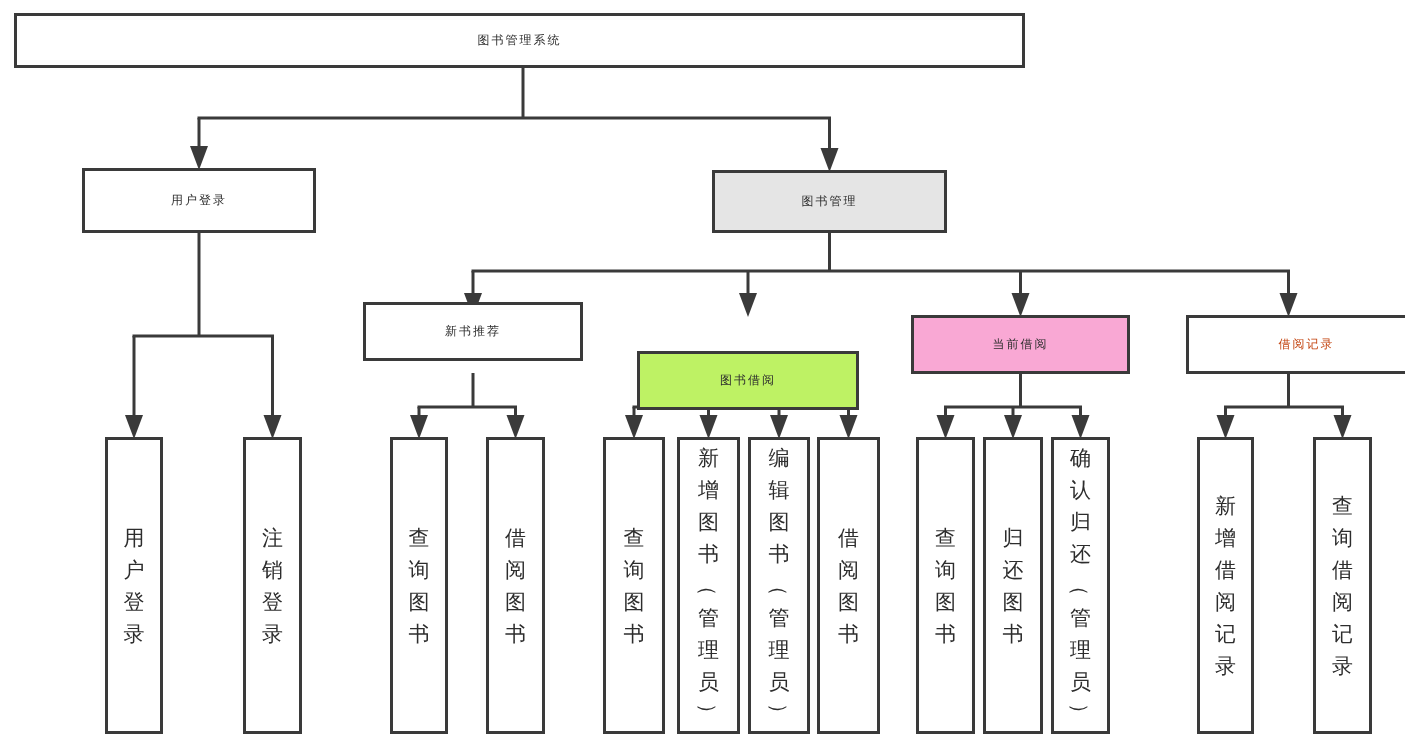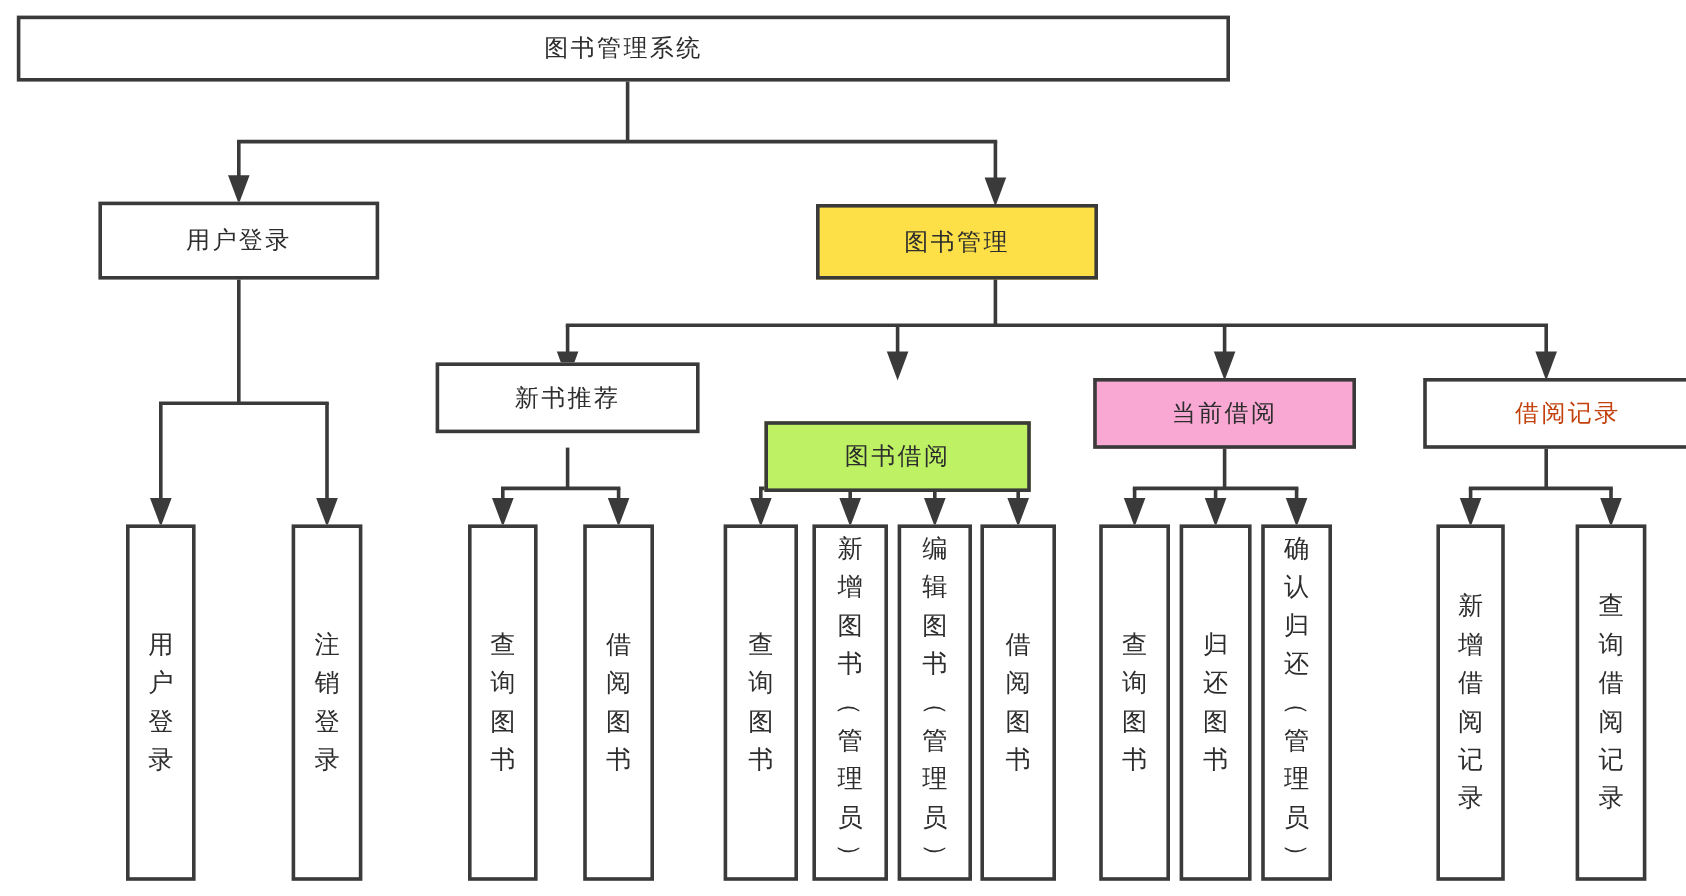--- a/index.html
+++ b/index.html
@@ -20,21 +20,21 @@
     position: absolute;
     box-sizing: border-box;
     background: #ffffff;
     border: 3px solid #3a3a3a;
     display: flex;
     align-items: center;
     justify-content: center;
     color: #2d2d2d;
   }
   .node.h .label {
-    font-size: 20px;
+    font-size: 12px;
     letter-spacing: 2px;
     white-space: nowrap;
   }
   .node.v .label {
     display: flex;
     flex-direction: column;
     align-items: center;
     justify-content: center;
     gap: 11px;
     height: 100%;
@@ -112,21 +112,21 @@
       <line x1="1342.5" y1="407" x2="1342.5" y2="419" stroke="#3a3a3a" stroke-width="3"></line>
       <polygon points="1333.5,415 1351.5,415 1342.5,439" fill="#3a3a3a"></polygon>
     </svg>
   <div id="boxes">
       <div class="node h" style="left: 14px; top: 13px; width: 1011px; height: 55px; border-color: rgb(58, 58, 58); background: rgb(255, 255, 255); color: rgb(45, 45, 45);">
         <span class="label">图书管理系统</span>
       </div>
       <div class="node h" style="left: 82px; top: 168px; width: 234px; height: 65px; border-color: rgb(58, 58, 58); background: rgb(255, 255, 255); color: rgb(45, 45, 45);">
         <span class="label">用户登录</span>
       </div>
-      <div class="node h" style="left: 680px; top: 170px; width: 235px; height: 63px; border-color: rgb(58, 58, 58); background: #fde047; color: rgb(45, 45, 45);">
+      <div class="node h" style="left: 712px; top: 170px; width: 235px; height: 63px; border-color: rgb(58, 58, 58); background: #e5e5e5; color: rgb(45, 45, 45);">
         <span class="label">图书管理</span>
       </div>
       <div class="node h" style="left: 363px; top: 302px; width: 220px; height: 59px; border-color: rgb(58, 58, 58); background: rgb(255, 255, 255); color: rgb(45, 45, 45);">
         <span class="label">新书推荐</span>
       </div>
       <div class="node h" style="left: 637px; top: 315px; width: 222px; height: 59px; border-color: rgb(58, 58, 58); background: #bef264; color: rgb(45, 45, 45); margin-top: 36px;">
         <span class="label">图书借阅</span>
       </div>
       <div class="node h" style="left: 911px; top: 315px; width: 219px; height: 59px; border-color: rgb(58, 58, 58); background: #f9a8d4; color: rgb(45, 45, 45);">
         <span class="label">当前借阅</span>

